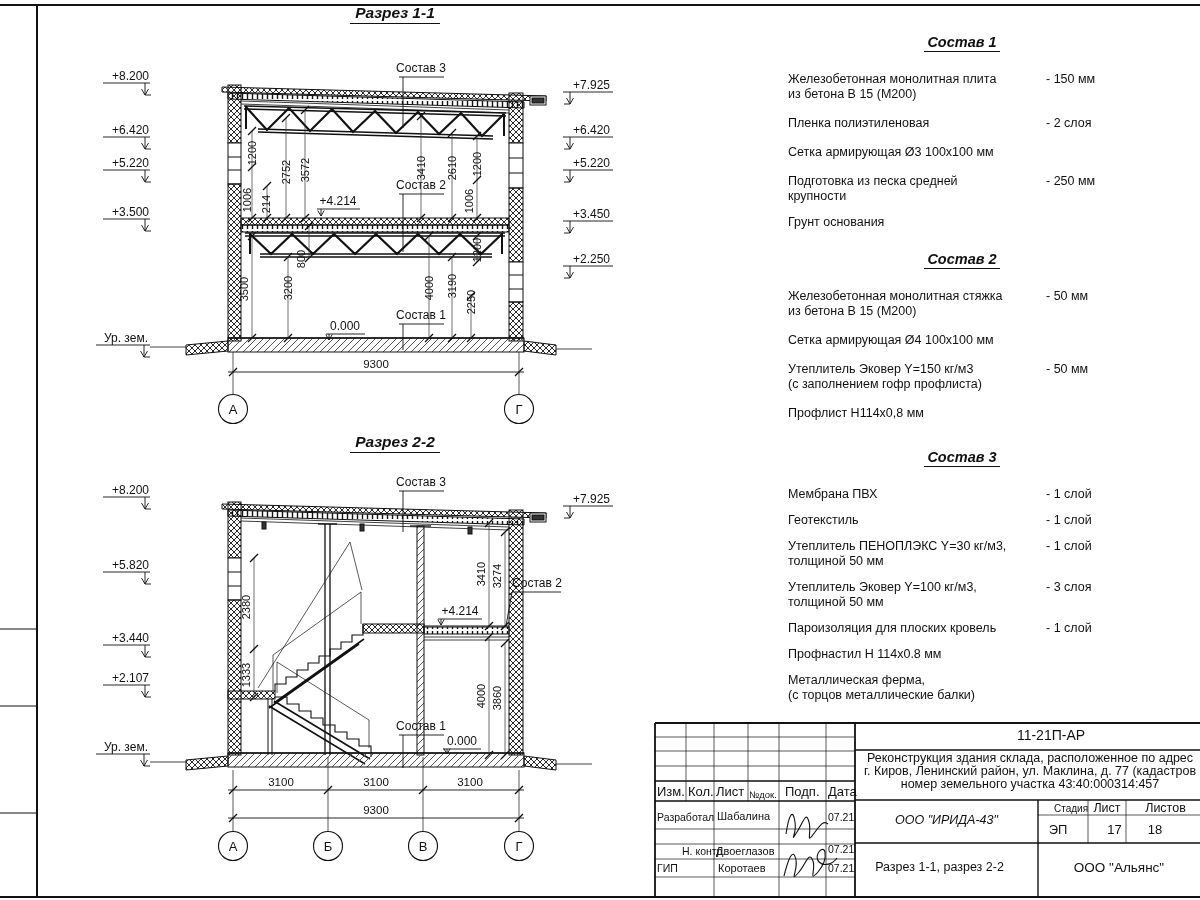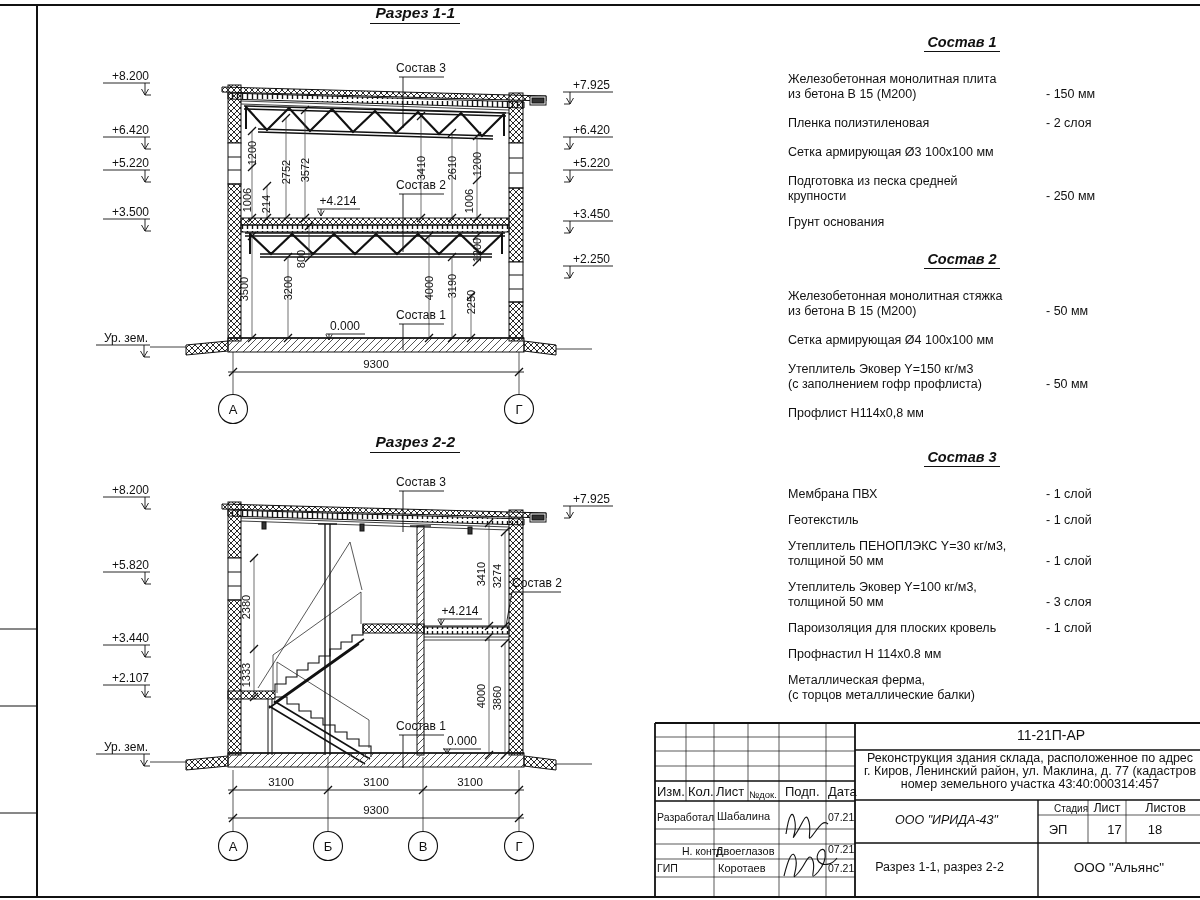--- a/index.html
+++ b/index.html
@@ -1,25 +1,25 @@
 <!DOCTYPE html>
 <html><head>
 <meta charset="utf-8">
 <style>
   html,body{margin:0;padding:0;background:#e8e8e8;}
   .page{position:relative;width:1200px;height:900px;background:#ffffff;overflow:hidden;
         font-family:"Liberation Sans",sans-serif;color:#111;}
   .abs{position:absolute;}
   svg text{font-family:"Liberation Sans",sans-serif;fill:#111;}
-  .sec-title{font-style:italic;font-weight:bold;font-size:15.5px;text-align:right;}
+  .sec-title{font-style:italic;font-weight:bold;font-size:15.5px;text-align:center;}
   .sec-title span{display:inline-block;border-bottom:1.4px solid #111;padding:0 5px 1px;}
   .sostav{width:348px;}
   .sostav-title{font-style:italic;font-weight:bold;font-size:14.5px;text-align:center;margin-bottom:20px;}
   .sostav-title span{display:inline-block;border-bottom:1.4px solid #111;padding:0 3px 1px;}
-  .srow{display:flex;align-items:flex-end;margin-bottom:11px;font-size:12.5px;line-height:15px;}
+  .srow{display:flex;margin-bottom:11px;font-size:12.5px;line-height:15px;}
   .srow .nm{flex:0 0 254px;white-space:pre-line;}
   .srow .vl{margin-left:4px;white-space:nowrap;}
   .tb-text{position:absolute;font-size:12.5px;line-height:13.5px;}
   .ctr{text-align:center;}
   .it{font-style:italic;}
 </style>
 </head>
 <body>
 
 <div class="page">

